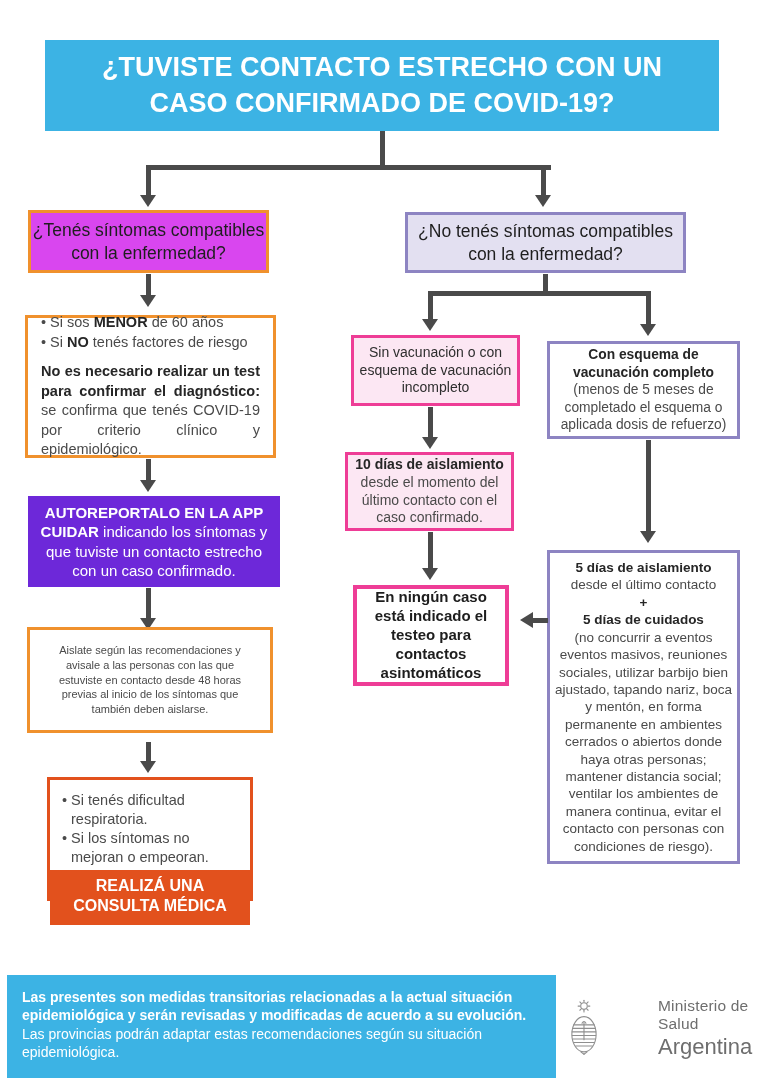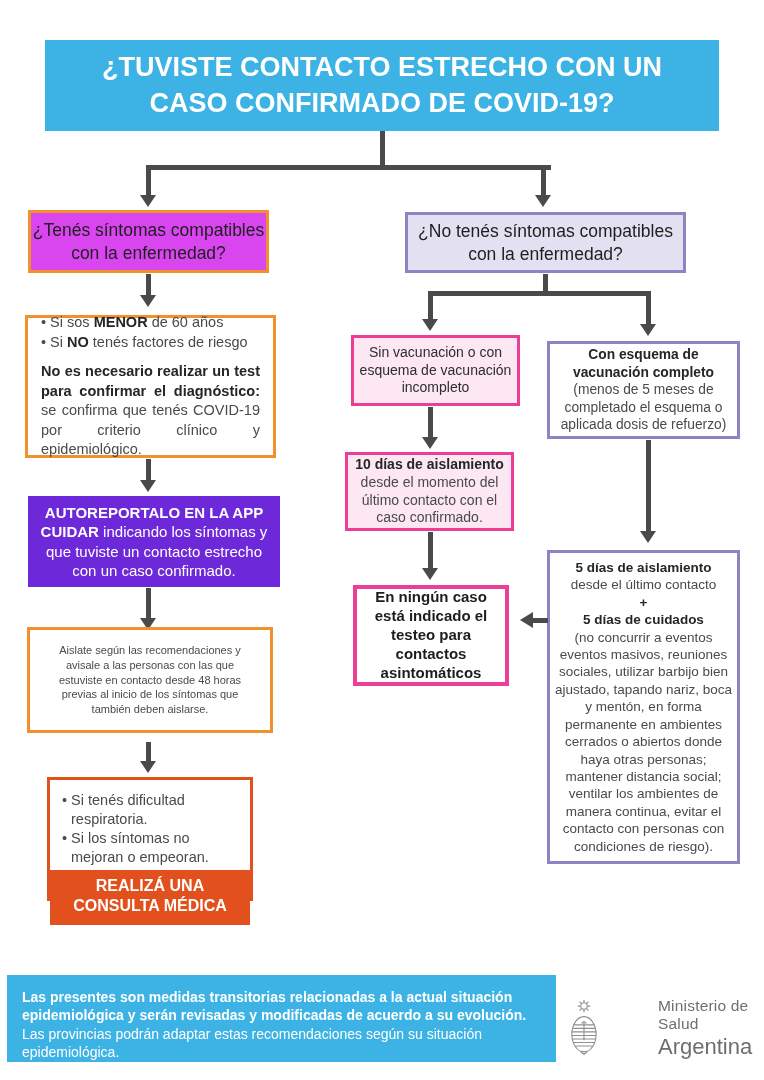--- a/index.html
+++ b/index.html
@@ -41,25 +41,25 @@
   
   #pink1 { left:345px; top:335px; width:169px; height:71px; background:#FCE7F3;
            border:3px solid #EE3D96; font-size:14px; color:#2e2e2e; line-height:1.28; padding:2px 4px;margin-left:6px; }
   #vacc  { left:547px; top:341px; width:193px; height:98px; background:#ffffff;
            border:3px solid #8D84C2; font-size:13.8px; color:#4a4a4a; line-height:1.27; padding:4px 4px; }
   #pink2 { left:345px; top:452px; width:169px; height:79px; background:#FCE7F3;
            border:3px solid #EE3D96; font-size:14px; color:#4a4a4a; line-height:1.28; padding:2px 4px; }
   #notest { left:353px; top:585px; width:156px; height:101px; background:#ffffff;
             border:4px solid #EE3D96; font-weight:bold; color:#1d1d1d; font-size:15px; line-height:1.26; padding:2px 4px; }
   #care5 { left:547px; top:550px; width:193px; height:314px; background:#ffffff;
-           border:3px solid #8D84C2; font-size:13.5px; color:#4a4a4a; line-height:1.29; padding:6px 4px; }
+           border:3px solid #8D84C2; font-size:13.5px; color:#4a4a4a; line-height:1.29; padding:6px 4px;justify-content:space-between; }
   .emph-d { font-weight:bold; color:#262626; }
 
   
-  #footer-blue { left:7px; top:975px; width:549px; height:87px; background:#3CB3E4;
+  #footer-blue { left:7px; top:975px; width:549px; height:103px; background:#3CB3E4;
                  color:#ffffff; align-items:flex-start; justify-content:flex-start; text-align:left;
                  padding:13px 15px; font-size:14px; line-height:1.32; }
   #footer-blue .fbold { font-weight:bold; }
 
   #logo { left:558px; top:988px; width:206px; height:80px; flex-direction:row; gap:11px;
           justify-content:flex-start; padding-left:8px; }
   #logo .logo-text { display:flex; flex-direction:column; align-items:flex-start; text-align:left;margin-left:45px; }
   #logo .ministry { font-size:15.5px; color:#6e6e6e; letter-spacing:0.2px; }
   #logo .country  { font-size:22px;  color:#6e6e6e; margin-top:1px; }
 

